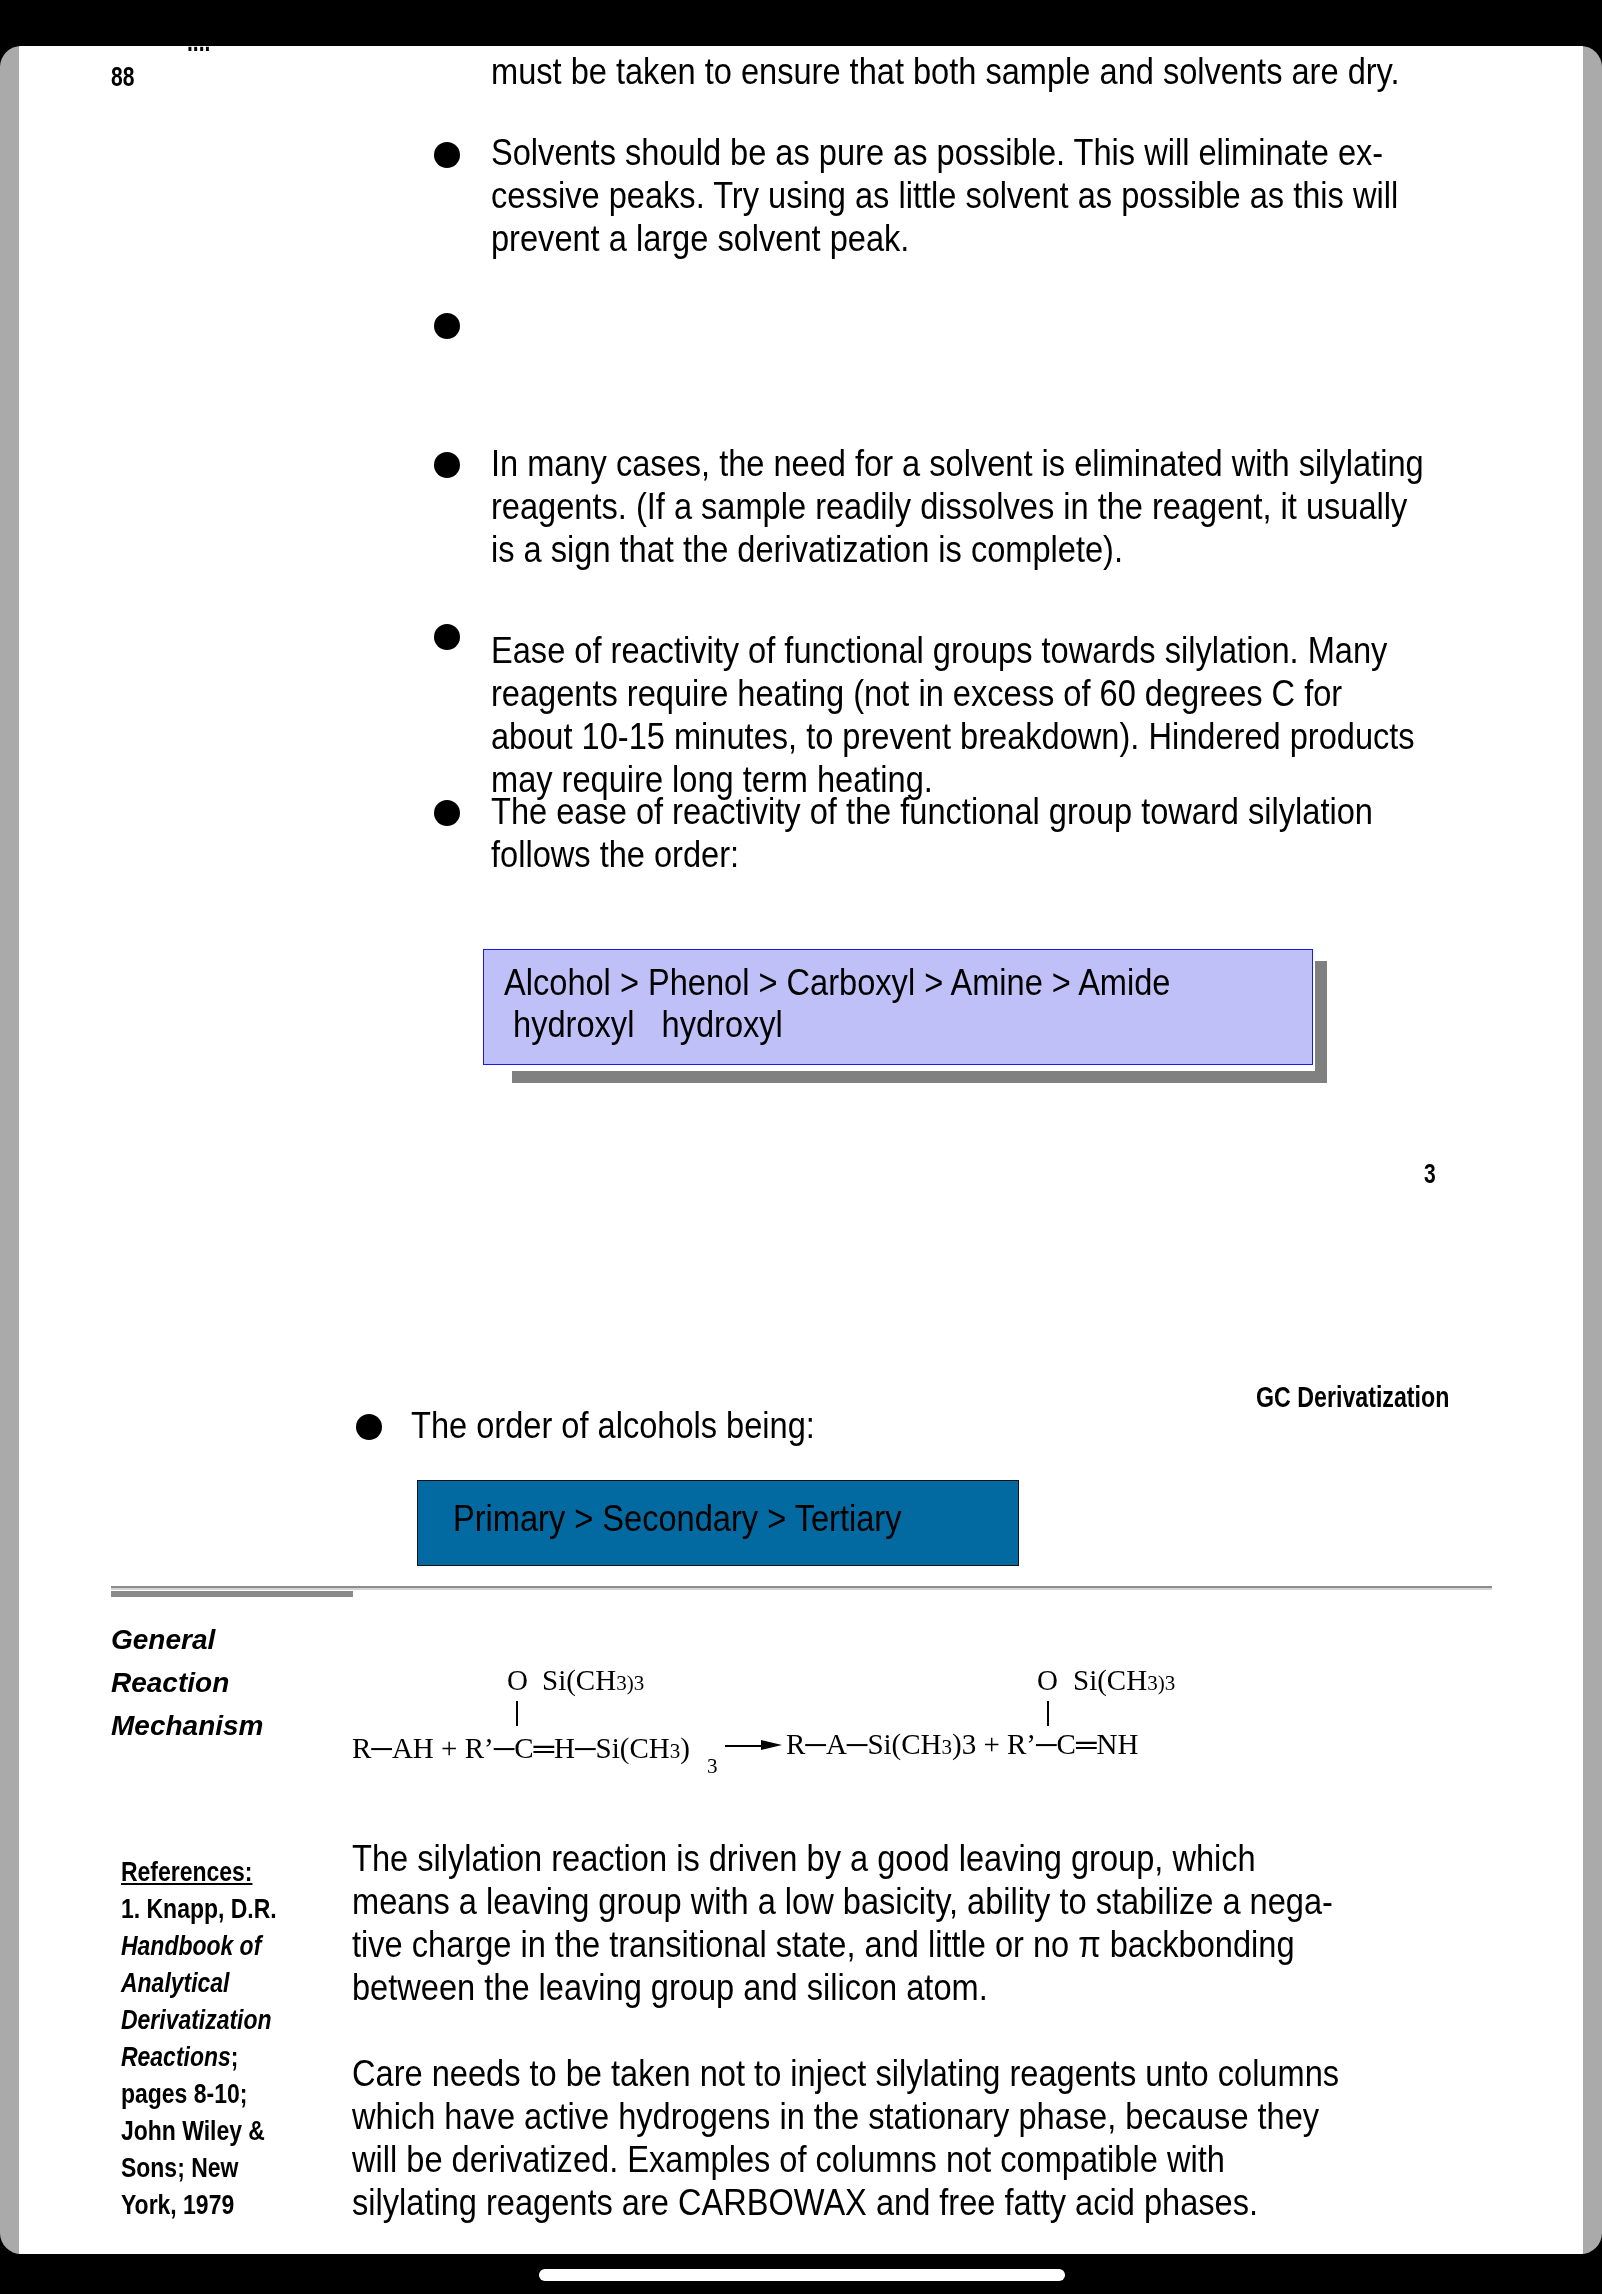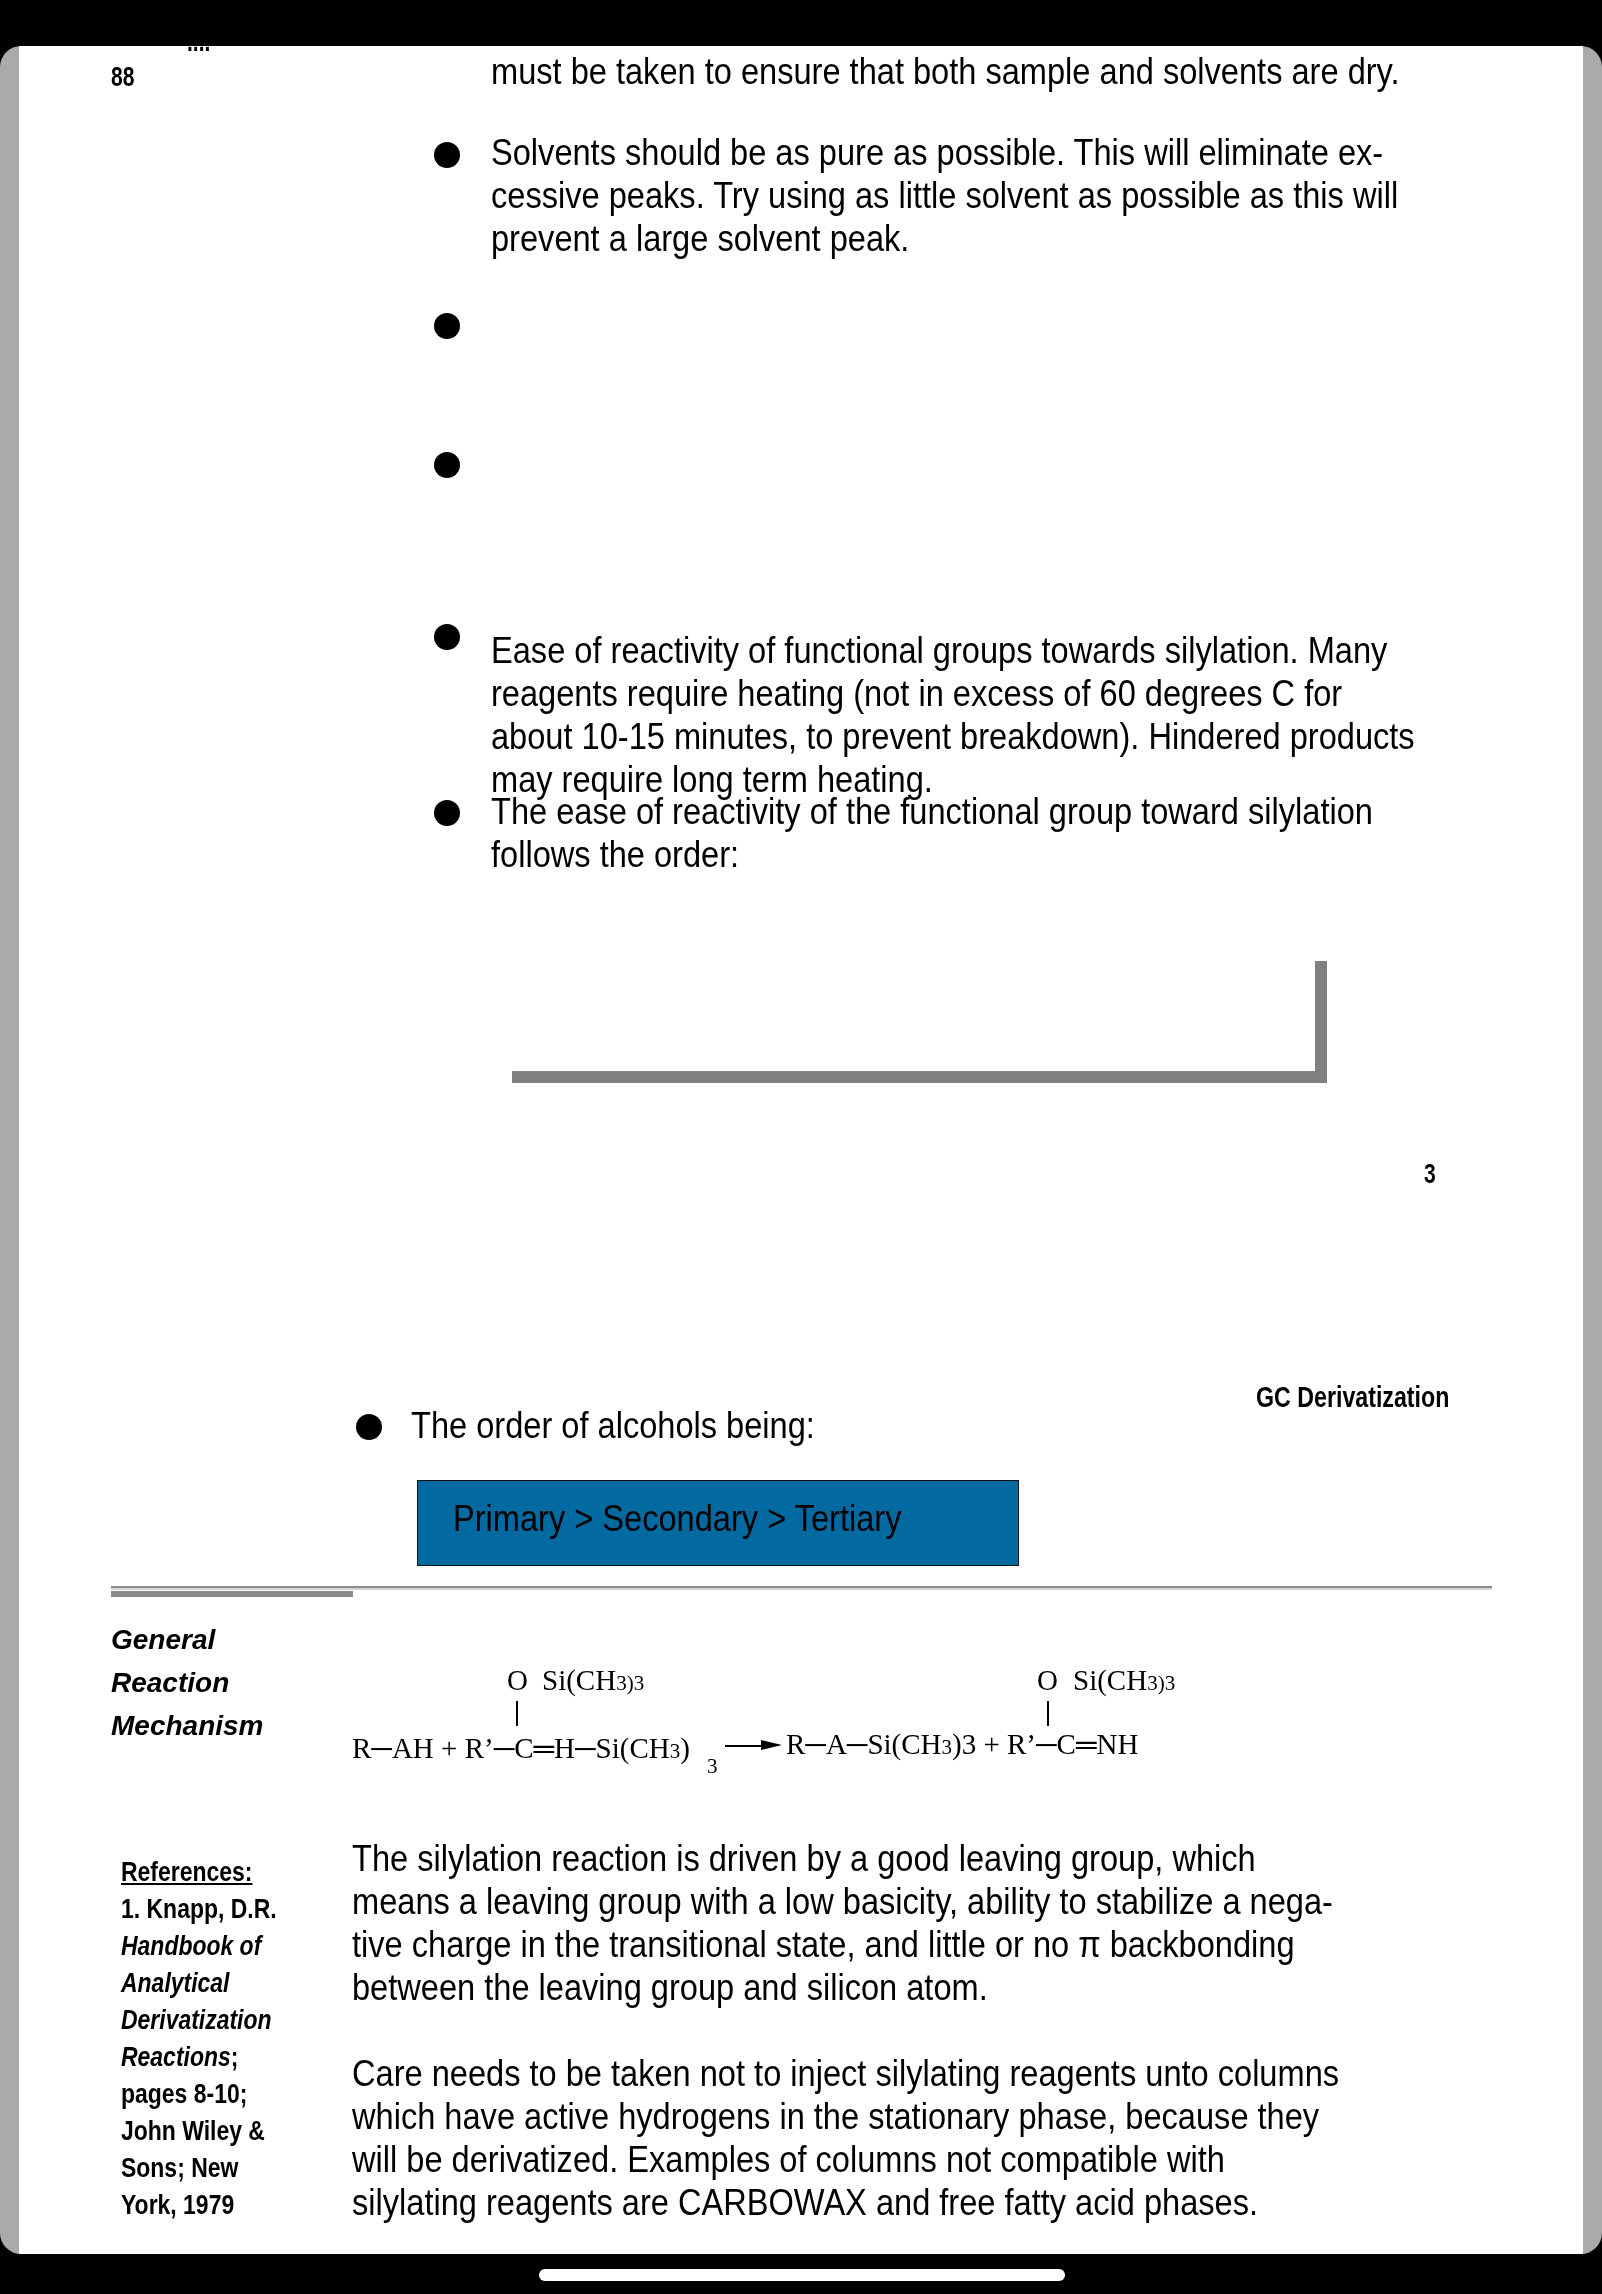--- a/index.html
+++ b/index.html
@@ -105,37 +105,46 @@
     <div class="abs bullet-dot" style="left:415px; top:134px;"></div>
     <div class="abs" style="left:472px; top:123px;">
       <div class="line-text">Solvents should be as pure as possible. This will eliminate ex-</div>
       <div class="line-text">cessive peaks. Try using as little solvent as possible as this will</div>
       <div class="line-text">prevent a large solvent peak.</div>
     </div>
 
     <div class="abs bullet-dot" style="left:415px; top:305px;"></div>
 
     <div class="abs bullet-dot" style="left:415px; top:444px;"></div>
+    <div class="abs" style="left:472px; top:434px;">
+      <div class="line-text">In many cases, the need for a solvent is eliminated with silylating</div>
+      <div class="line-text">reagents. (If a sample readily dissolves in the reagent, it usually</div>
+      <div class="line-text">is a sign that the derivatization is complete).</div>
+    </div>
 
     <div class="abs bullet-dot" style="left:415px; top:616px;"></div>
     <div class="abs" style="left:472px; top:605px;margin-top:16px;">
       <div class="line-text">Ease of reactivity of functional groups towards silylation. Many</div>
       <div class="line-text">reagents require heating (not in excess of 60 degrees C for</div>
       <div class="line-text">about 10-15 minutes, to prevent breakdown). Hindered products</div>
       <div class="line-text">may require long term heating.</div>
     </div>
 
     <div class="abs bullet-dot" style="left:415px; top:792px;"></div>
     <div class="abs" style="left:472px; top:782px;">
       <div class="line-text">The ease of reactivity of the functional group toward silylation</div>
       <div class="line-text">follows the order:</div>
     </div>
 
     <div class="abs order-shadow-r"></div>
     <div class="abs order-shadow-b"></div>
+    <div class="abs order-box">
+      <div class="abs order-line" style="left:20px; top:11.5px;">Alcohol &gt;  Phenol   &gt;  Carboxyl  &gt; Amine &gt; Amide</div>
+      <div class="abs order-line" style="left:20px; top:54px; white-space: pre;"> hydroxyl   hydroxyl</div>
+    </div>
 
     <div class="abs page-num-right">3</div>
   </div>
 
   <div class="page page2">
     <div class="abs running-head">GC Derivatization</div>
 
     <div class="abs bullet-dot" style="left:337px; top:134px;"></div>
     <div class="abs line-text" style="left:392px; top:124px;">The order of alcohols being:</div>
 

